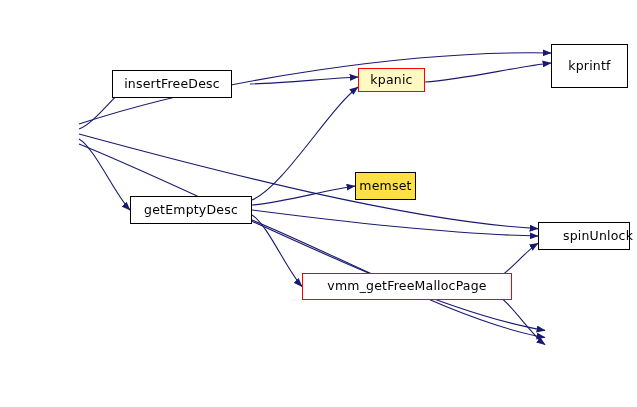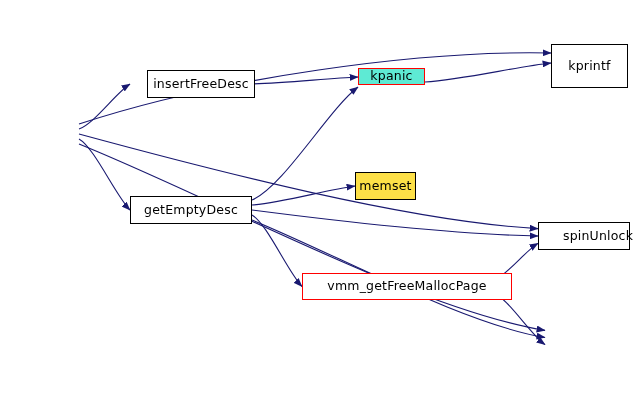--- a/index.html
+++ b/index.html
@@ -66,24 +66,24 @@
         <path d="M 252,200 C 283.8,186.44 328.32,109.6 358,87" marker-end="url(#arrowhead)"></path>
         <path d="M 252,205 C 282.9,202.72 326.15999999999997,189.8 355,186" marker-end="url(#arrowhead)"></path>
         <path d="M 252,210 C 337.8,221.12 457.91999999999996,234.4 538,236" marker-end="url(#arrowhead)"></path>
         <path d="M 252,215 C 267,223.58 288,272.2 302,286.5" marker-end="url(#arrowhead)"></path>
         <path d="M 252,220 C 339.9,256.1 462.96,323.9 545,337.5" marker-end="url(#arrowhead)"></path>
         <path d="M 492,281.3076923076923 C 505.8,276.75497975708504 525.12,250.95627530364374 538,243.3684210526316" marker-end="url(#arrowhead)"></path>
         <path d="M 492,291.6923076923077 C 507.9,298.04186234817814 530.16,334.02267206477734 545,344.60526315789474" marker-end="url(#arrowhead)"></path>
       </g>
   </svg>
 
-  <div class="gnode" style="left: 147px; top: 70px; width: 108px; height: 28px; background: rgb(255, 255, 255); border-color: rgb(0, 0, 0);">
+  <div class="gnode" style="left: 112px; top: 70px; width: 120px; height: 28px; background: rgb(255, 255, 255); border-color: rgb(0, 0, 0);">
     <span class="gnode-label">insertFreeDesc</span>
   </div>
-  <div class="gnode" style="left: 358px; top: 68px; width: 67px; height: 17px; background: #5eead4; border-color: rgb(255, 0, 0);">
+  <div class="gnode" style="left: 358px; top: 68px; width: 67px; height: 24px; background: #fef9c3; border-color: rgb(255, 0, 0);">
     <span class="gnode-label">kpanic</span>
   </div>
   <div class="gnode" style="left: 551px; top: 44px; width: 77px; height: 44px; background: rgb(255, 255, 255); border-color: rgb(0, 0, 0);">
     <span class="gnode-label">kprintf</span>
   </div>
   <div class="gnode" style="left: 355px; top: 172px; width: 61px; height: 28px; background: #fde047; border-color: rgb(0, 0, 0);">
     <span class="gnode-label">memset</span>
   </div>
   <div class="gnode" style="left: 130px; top: 196px; width: 122px; height: 28px; background: rgb(255, 255, 255); border-color: rgb(0, 0, 0);">
     <span class="gnode-label">getEmptyDesc</span>

